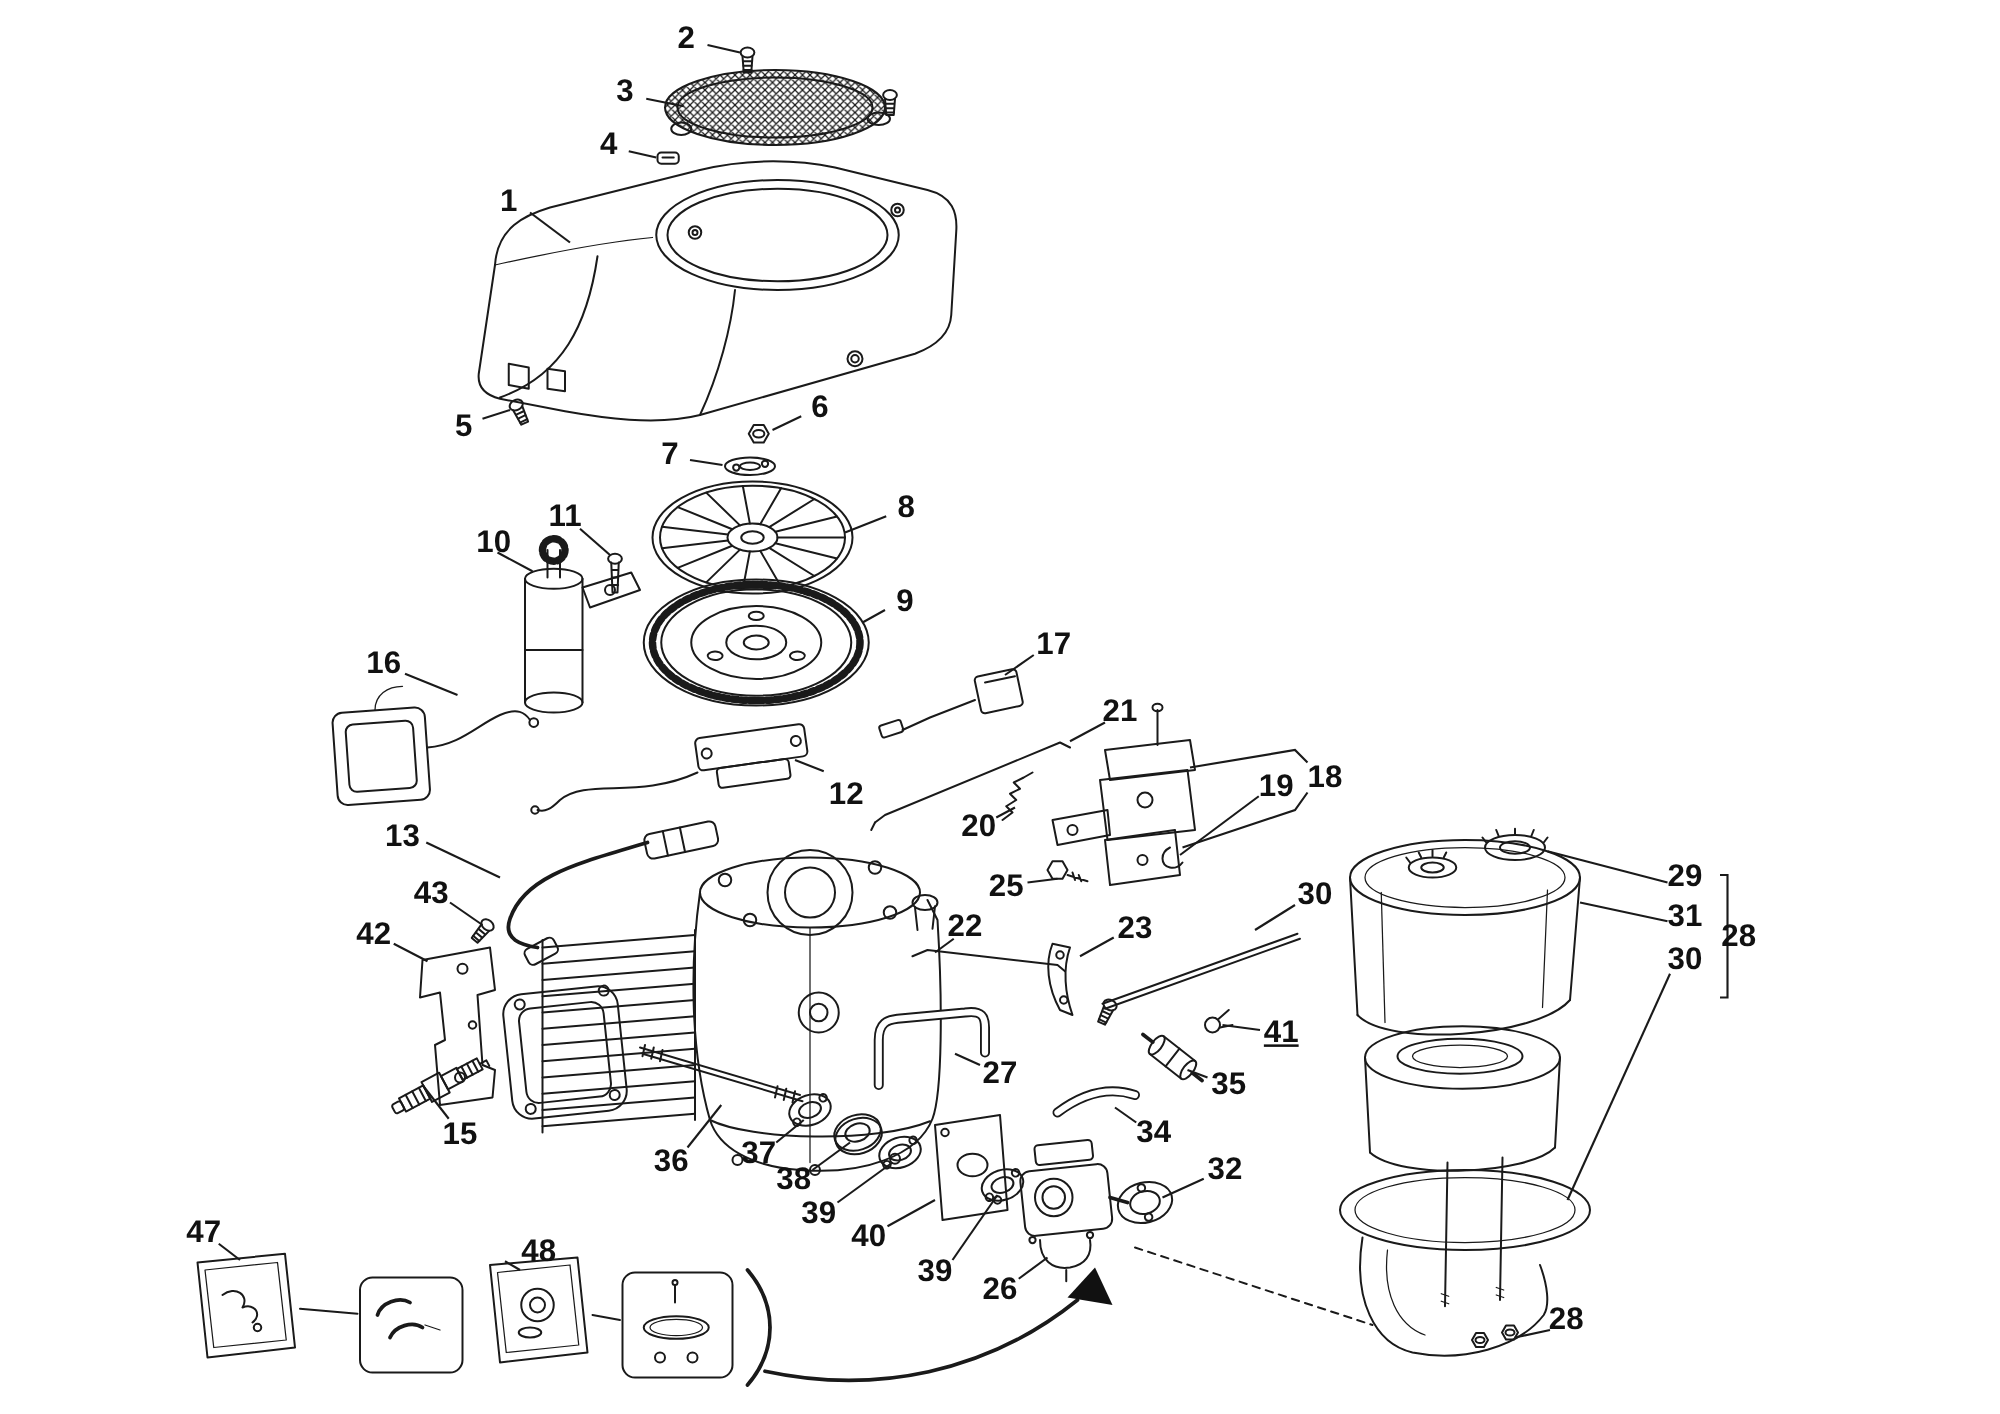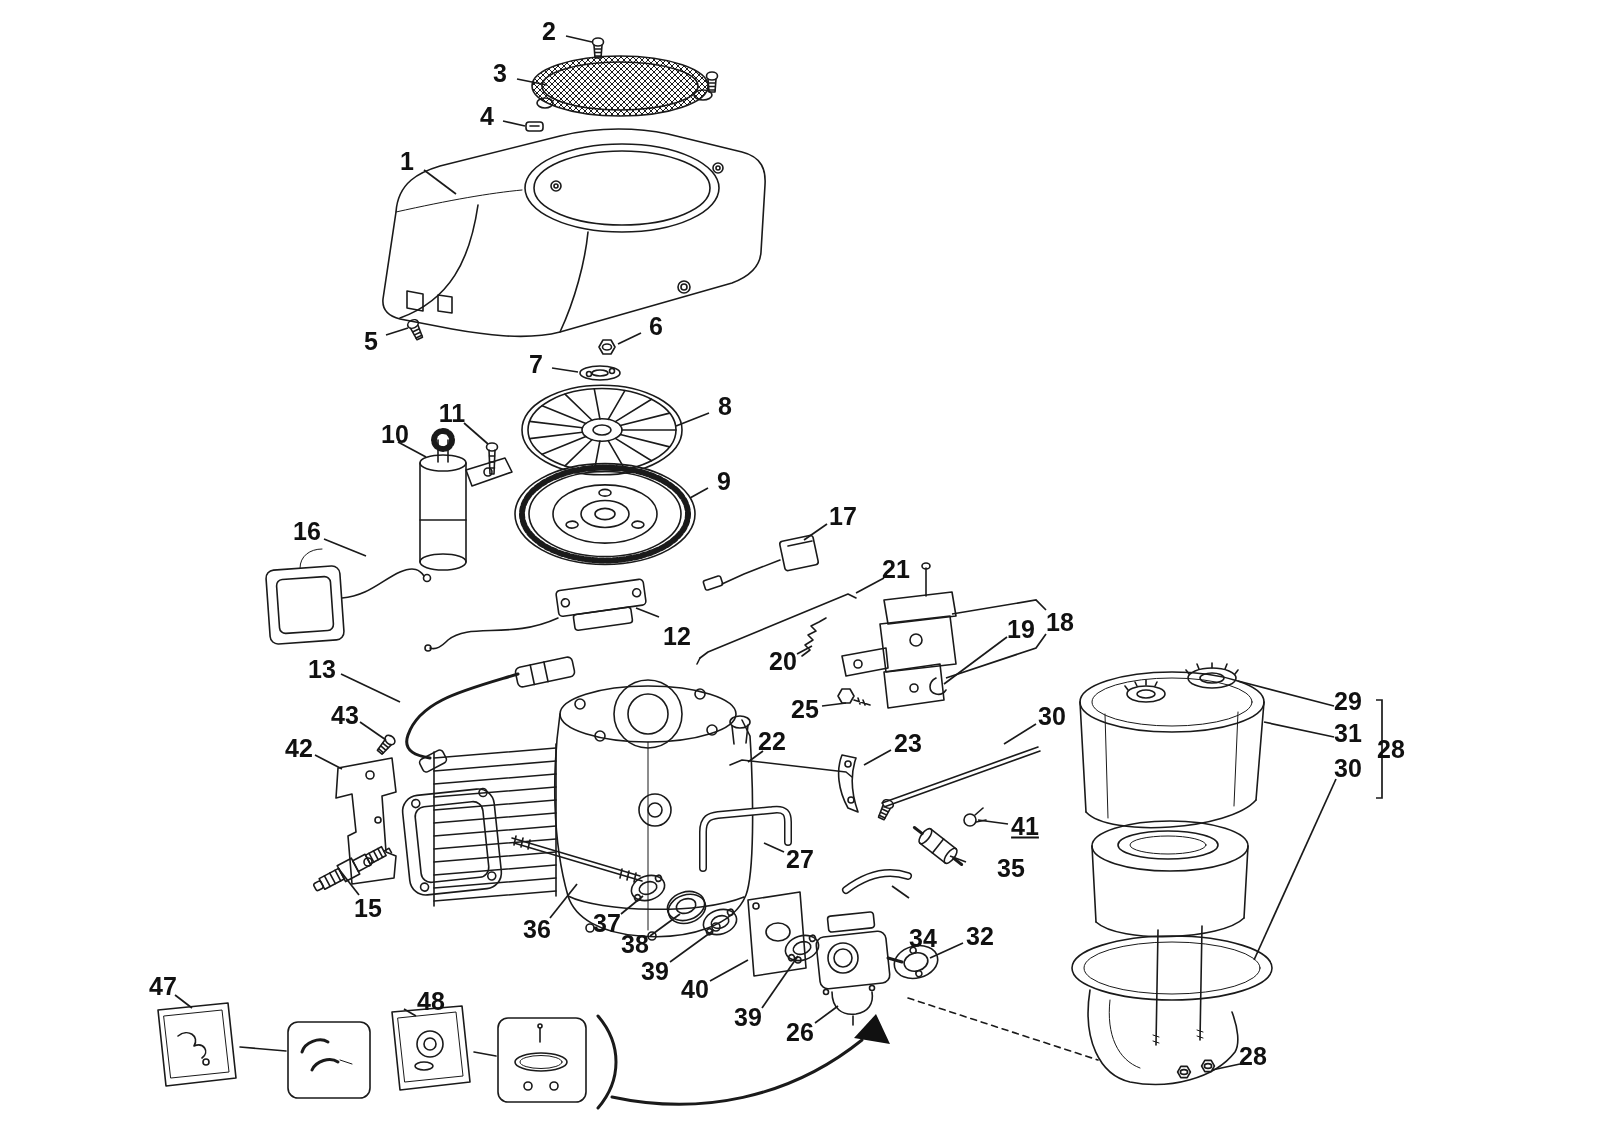--- a/index.html
+++ b/index.html
@@ -510,22 +510,22 @@
       <div class="part-label" style="left: 1052px; top: 716px;">30</div>
       <div class="part-label" style="left: 805px; top: 709px;">25</div>
       <div class="part-label" style="left: 800px; top: 1032px;">26</div>
       <div class="part-label" style="left: 800px; top: 859px;">27</div>
       <div class="part-label" style="left: 1391px; top: 749px;">28</div>
       <div class="part-label" style="left: 1348px; top: 701px;">29</div>
       <div class="part-label" style="left: 1348px; top: 733px;">31</div>
       <div class="part-label" style="left: 1348px; top: 768px;">30</div>
       <div class="part-label" style="left: 980px; top: 936px;">32</div>
       <div class="part-label" style="left: 1253px; top: 1056px;">28</div>
-      <div class="part-label" style="left: 923px; top: 906px; margin-top: 32px;">34</div>
-      <div class="part-label" style="left: 983px; top: 868px; margin-left: 28px;">35</div>
+      <div class="part-label" style="left: 923px; top: 906px;">34</div>
+      <div class="part-label" style="left: 983px; top: 868px;">35</div>
       <div class="part-label" style="left: 537px; top: 929px;">36</div>
       <div class="part-label" style="left: 607px; top: 923px;">37</div>
       <div class="part-label" style="left: 635px; top: 944px;">38</div>
       <div class="part-label" style="left: 655px; top: 971px;">39</div>
       <div class="part-label" style="left: 695px; top: 989px;">40</div>
       <div class="part-label" style="left: 748px; top: 1017px;">39</div>
       <div class="part-label" style="left: 1025px; top: 826px; text-decoration: underline;">41</div>
       <div class="part-label" style="left: 299px; top: 748px;">42</div>
       <div class="part-label" style="left: 345px; top: 715px;">43</div>
       <div class="part-label" style="left: 163px; top: 986px;">47</div>

